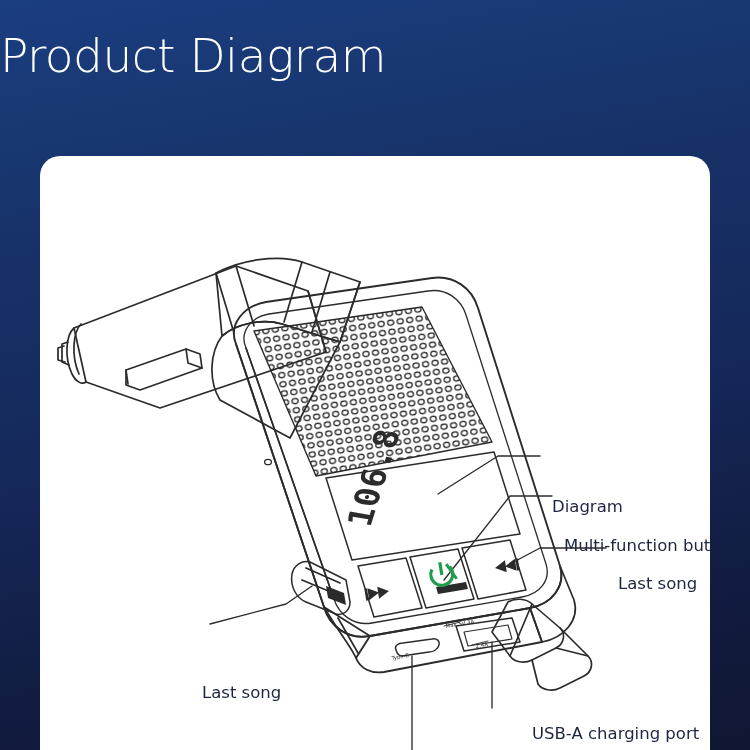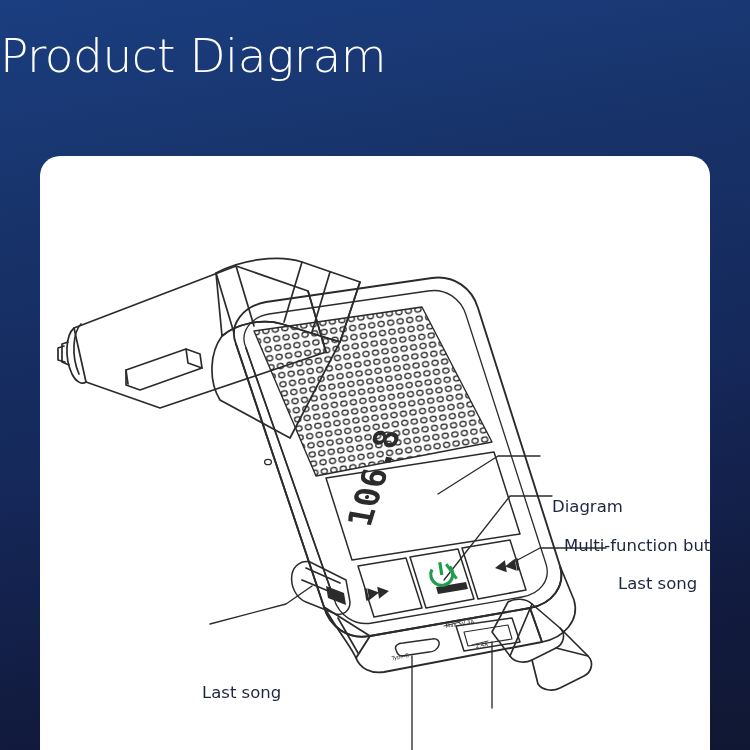--- a/index.html
+++ b/index.html
@@ -206,15 +206,16 @@
         <text transform="translate(406,472) rotate(-10)" font-size="5.4">Max 5V 3A</text>
         <text transform="translate(436,492) rotate(-10)" font-size="5.4">2.4A</text>
         <text transform="translate(352,504) rotate(-10)" font-size="5.2">Type-C</text>
       </g>
     </svg>
 
     <div class="lbl" id="lbl-display">Diagram</div>
     <div class="lbl" id="lbl-multi">Multi-function button</div>
     <div class="lbl" id="lbl-next">Last song</div>
     <div class="lbl" id="lbl-last">Last song</div>
+    <div class="lbl" id="lbl-usba">USB-A charging port</div>
 
   </div>
 </div>
 
 </body></html>

